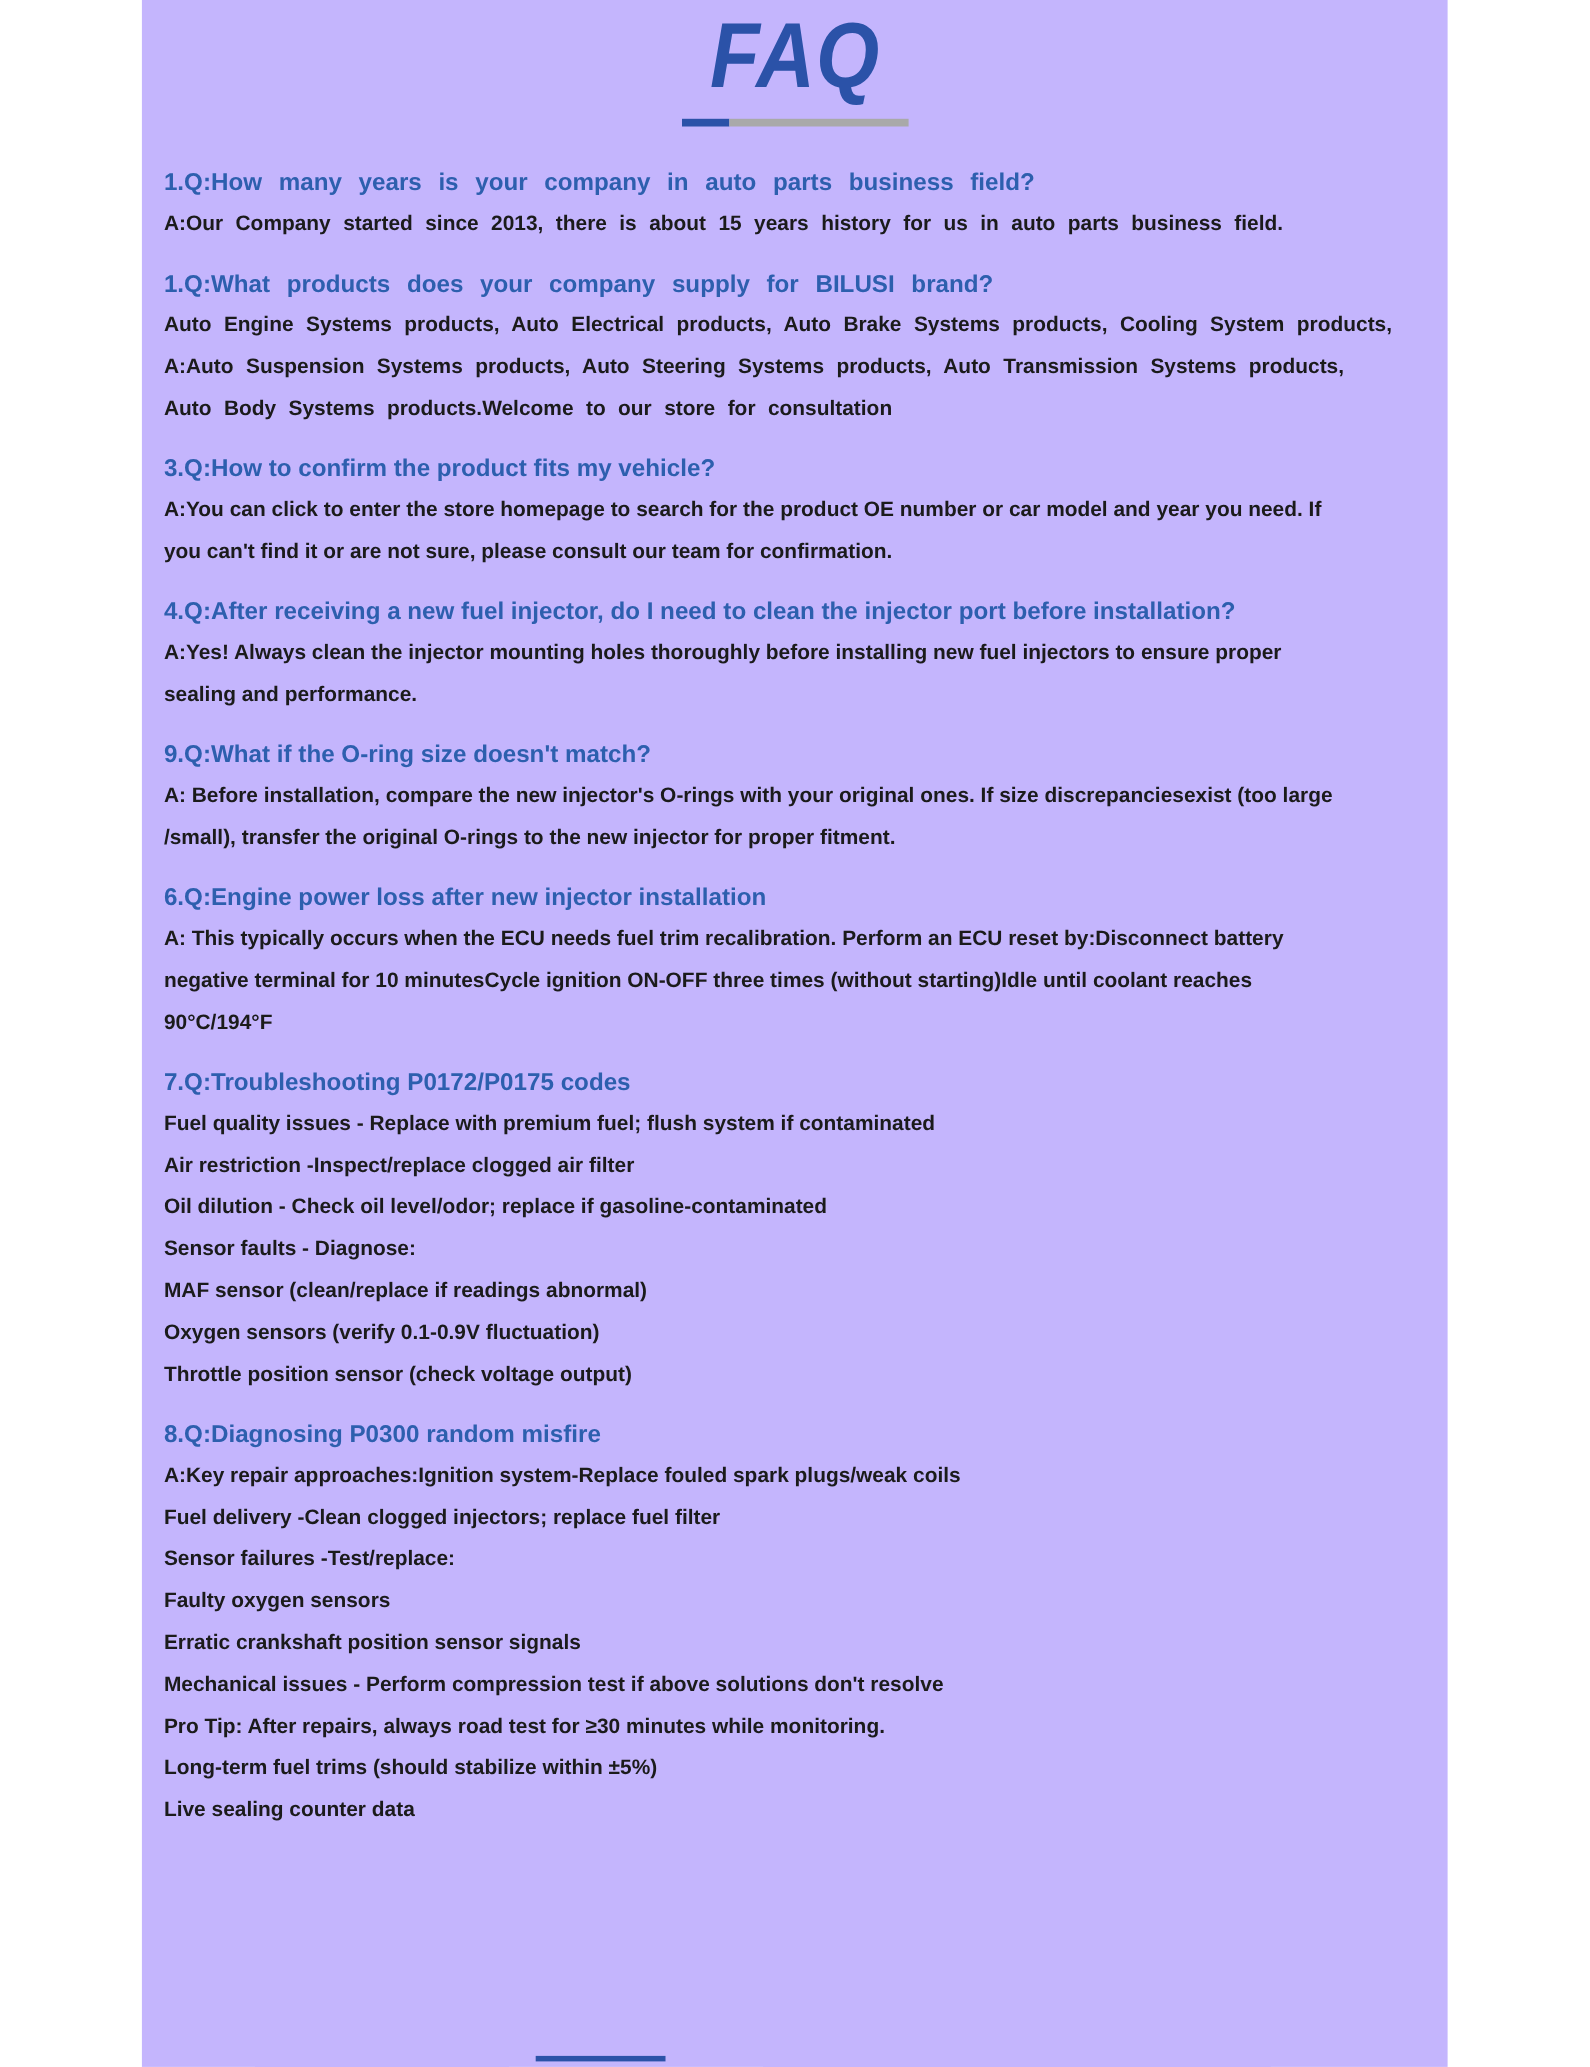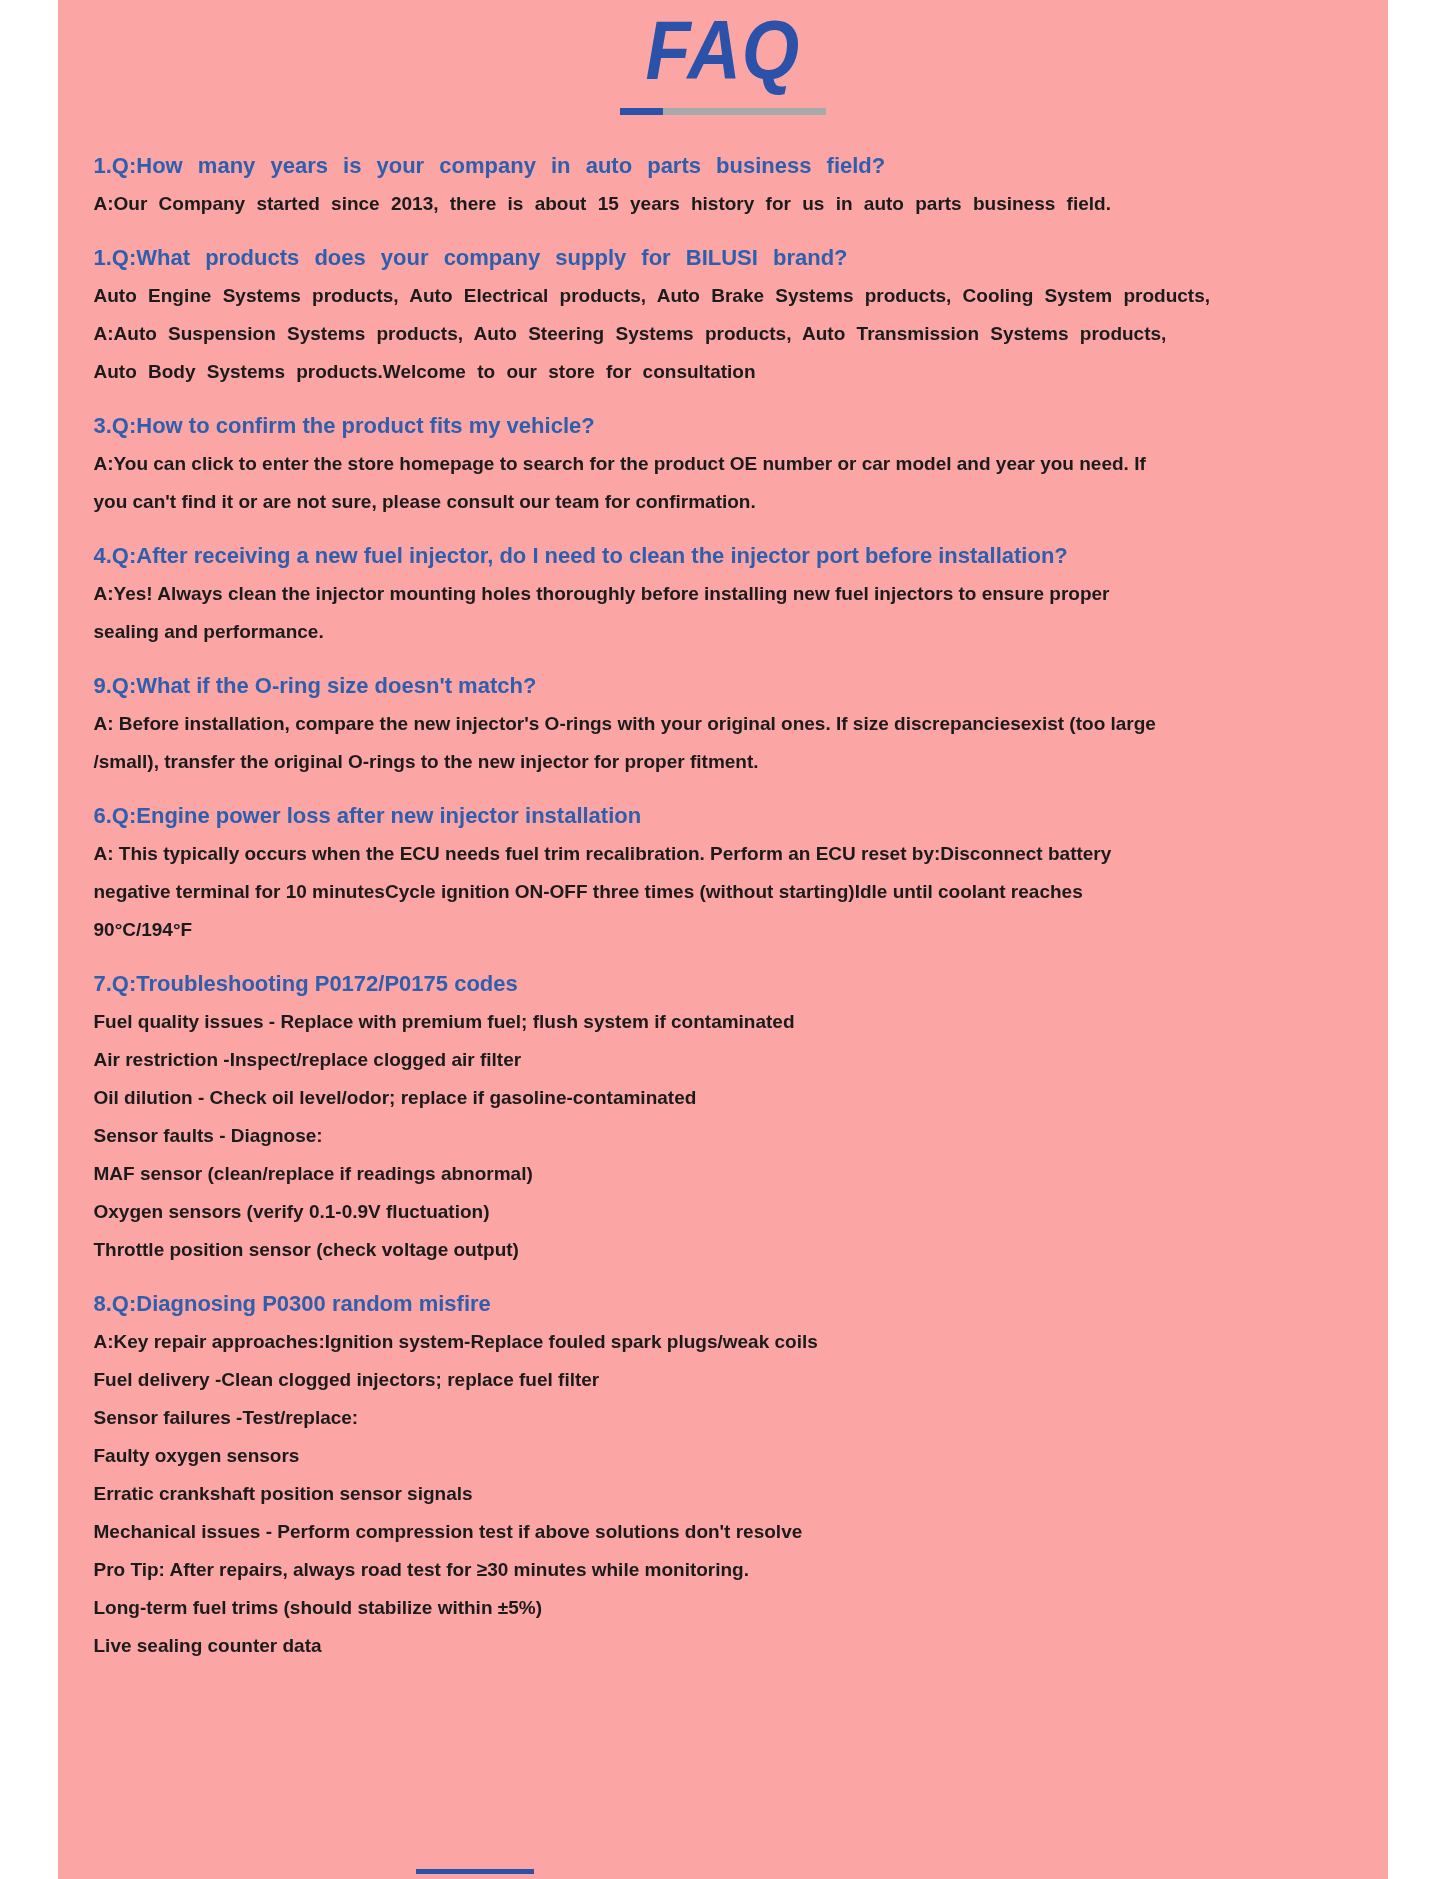--- a/index.html
+++ b/index.html
@@ -1,22 +1,22 @@
 <!DOCTYPE html>
 <html style="--title-blue: #2b52a8; --q-blue: #2d5fae; --answer-text: #1b1b1b; --divider-gray: #a9a9a9;"><head>
 <meta charset="utf-8">
 <style>
   html, body { margin: 0; padding: 0; background: #ffffff; }
   body { font-family: "Liberation Sans", sans-serif; }
   .page {
     position: relative;
-    width: 1330px;
+    width: 1187px;
     height: 1879px;
     margin: 0 auto;
-    background: #fca5a5;
+    background: #c4b5fd;
     overflow: hidden;
   }
   header { text-align: center; padding-top: 4px; }
   h1.faq-title {
     display: inline-block;
     margin: 0;
     font-size: 84px;
     line-height: 92px;
     font-weight: 900;
     font-style: italic;
@@ -27,21 +27,21 @@
   }
   .divider {
     width: 206px;
     height: 7px;
     margin: 12px auto 0 auto;
     display: flex;
   }
   .divider-blue { width: 43px; height: 100%; background: var(--title-blue, #2b52a8); }
   .divider-gray { flex: 1; height: 100%; background: var(--divider-gray, #a9a9a9); }
 
-  main.faq-list { padding: 16px 22px 0 36px; }
+  main.faq-list { padding: 16px 22px 0 20px; }
   .faq-item { margin-bottom: 5px; }
   .faq-question {
     margin: 16px 0 0 0;
     font-size: 22px;
     font-weight: 700;
     line-height: 38px;
     color: var(--q-blue, #2d5fae);
     letter-spacing: 0px;
   }
   .faq-answer-line {

